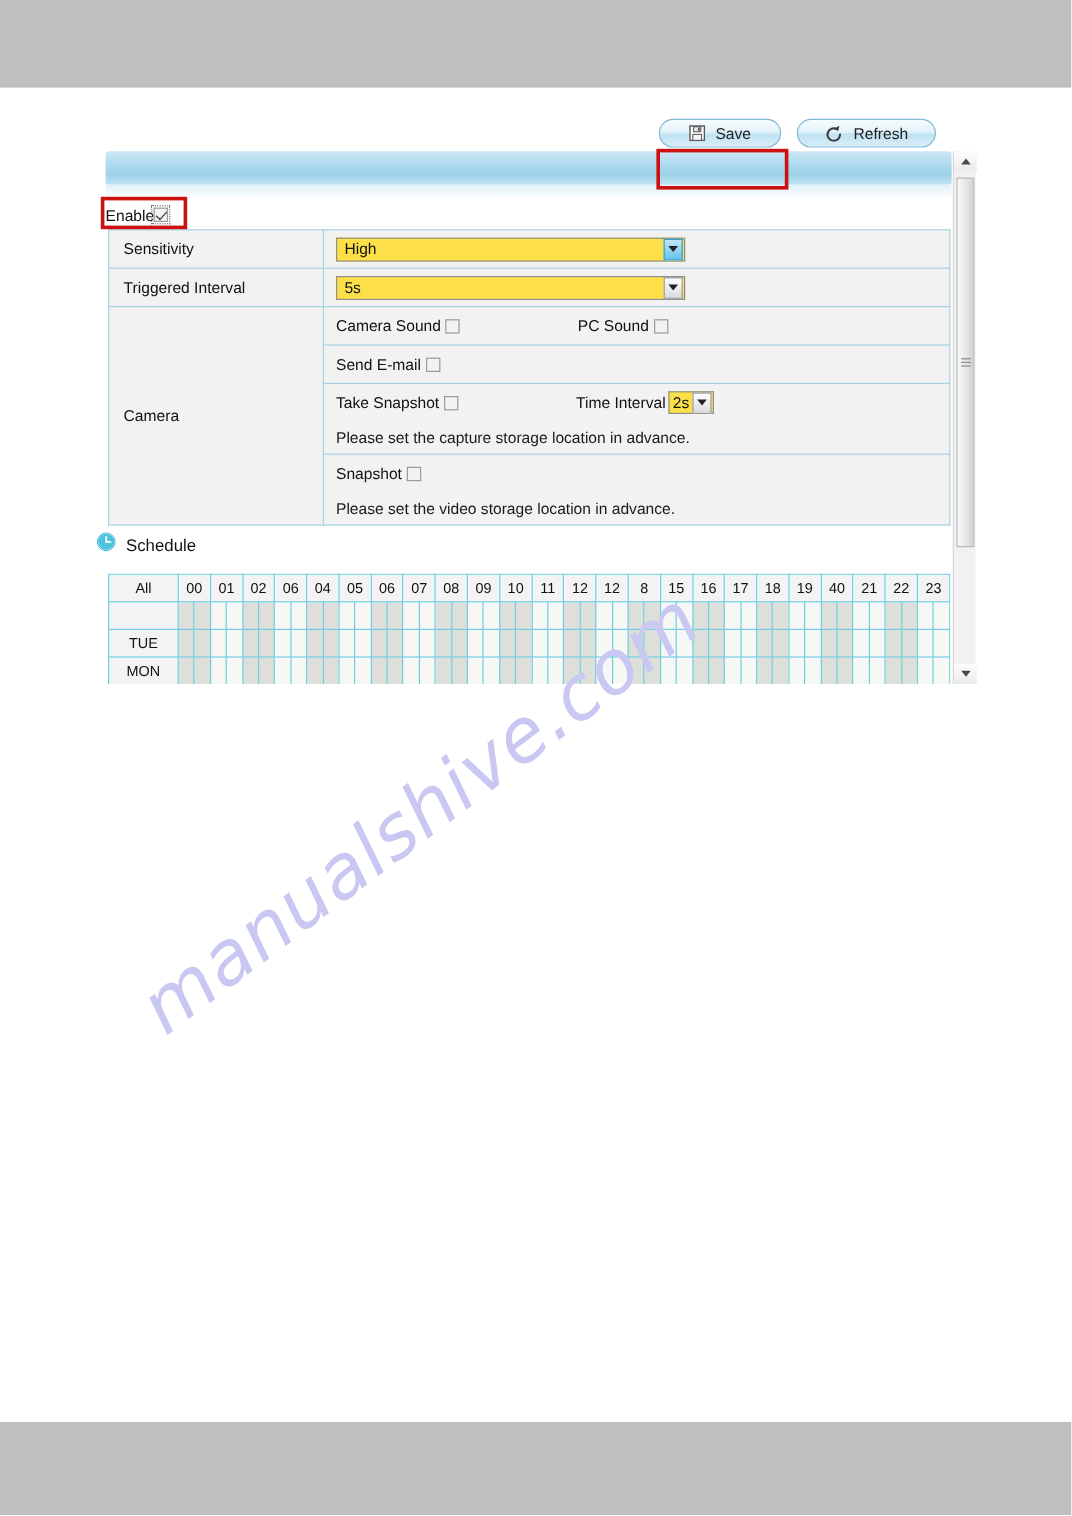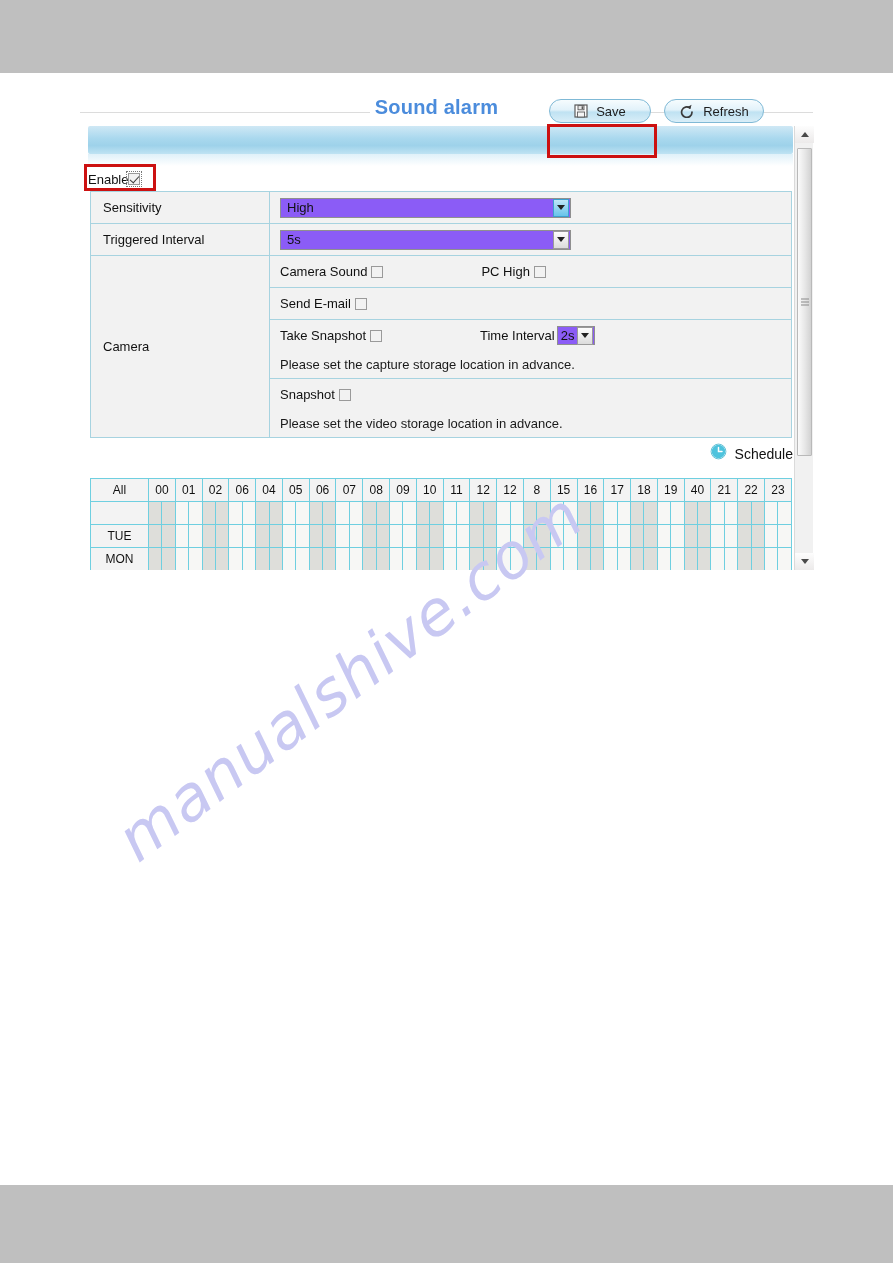--- a/index.html
+++ b/index.html
@@ -105,21 +105,21 @@
     background: linear-gradient(to bottom,#f6fcfe 0%,#e2f2fa 45%,#bfe2f2 55%,#d9eef8 100%);
     display: flex;
     align-items: center;
     justify-content: center;
     gap: 8px;
     font-size: 13px;
     color: #222;
     cursor: pointer;
   }
   .btn-save    { left: 469px; width: 102px; }
-  .btn-refresh { left: 584px; width: 100px; }
+  .btn-refresh { left: 584px; width: 116px; }
   .btn-label { font-size: 13px; color: #1d1d1d; }
 
   .floppy { width: 14px; height: 14px; position: relative; display:inline-block; }
   .floppy svg, .refresh-ico svg { display:block; }
 
   
   .red-box {
     position: absolute;
     border: 3px solid #cc1111;
     z-index: 6;
@@ -180,21 +180,21 @@
     height: 32px;
     color: #1a1a1a;
   }
   .val-cell { padding-left: 10px !important; }
 
   .sel {
     display: inline-flex;
     align-items: center;
     height: 20px;
     border: 1px solid #8f8f8f;
-    background: #8b5cf6;
+    background: #fde047;
     font-size: 13px;
     color: #111;
     padding: 0;
     cursor: pointer;
   }
   .sel .sel-text {
     padding: 0 6px;
     white-space: nowrap;
     overflow: hidden;
   }
@@ -236,21 +236,21 @@
   }
   .chk-label { display: inline-flex; align-items: center; gap: 4px; }
 
   
   .sched-head {
     position: absolute;
     left: 0; top: 347px;
     width: 713px;
     display: flex;
     align-items: center;
-    justify-content: flex-end;
+    justify-content: flex-start;
     gap: 8px;
   }
   .sched-text { font-size: 14px; color: #111; }
 
   
   .sched-wrap {
     position: absolute;
     left: 10px; top: 382px;
     width: 702px; height: 92px;
     overflow: hidden;
@@ -343,25 +343,20 @@
 
   <div class="band-top"></div>
   <div class="band-bottom"></div>
 
   <div class="watermark">
     <span>manualshive.com</span>
   </div>
 
   <div class="card">
 
-    <div class="title-row">
-      <div class="rule left"></div>
-      <div class="rule right"></div>
-      <div class="page-title">Sound alarm</div>
-    </div>
 
     <div class="toolbar"></div>
     <div class="toolbar-fade"></div>
 
     <div class="btn btn-save">
       <span class="floppy">
         <svg width="14" height="14" viewBox="0 0 14 14">
           <rect x="1" y="1" width="12" height="12" fill="#ffffff" stroke="#5a5a5a" stroke-width="1.2"></rect>
           <rect x="4" y="1.6" width="6" height="4.2" fill="#e9e9e9" stroke="#5a5a5a" stroke-width="0.9"></rect>
           <rect x="7.6" y="2.3" width="1.6" height="2.8" fill="#5a5a5a"></rect>
@@ -413,21 +408,21 @@
       <tr>
         <td class="lbl-cell" rowspan="4" style="vertical-align:middle;">Camera</td>
         <td>
           <div class="act-line">
             <span class="chk-label">
               <span>Camera Sound</span>
               <span class="cb"></span>
             </span>
             <span class="gap"></span>
             <span class="chk-label">
-              <span>PC High</span>
+              <span>PC Sound</span>
               <span class="cb"></span>
             </span>
           </div>
         </td>
       </tr>
       <tr>
         <td>
           <div class="act-line">
             <span class="chk-label">
               <span>Send E-mail</span>

